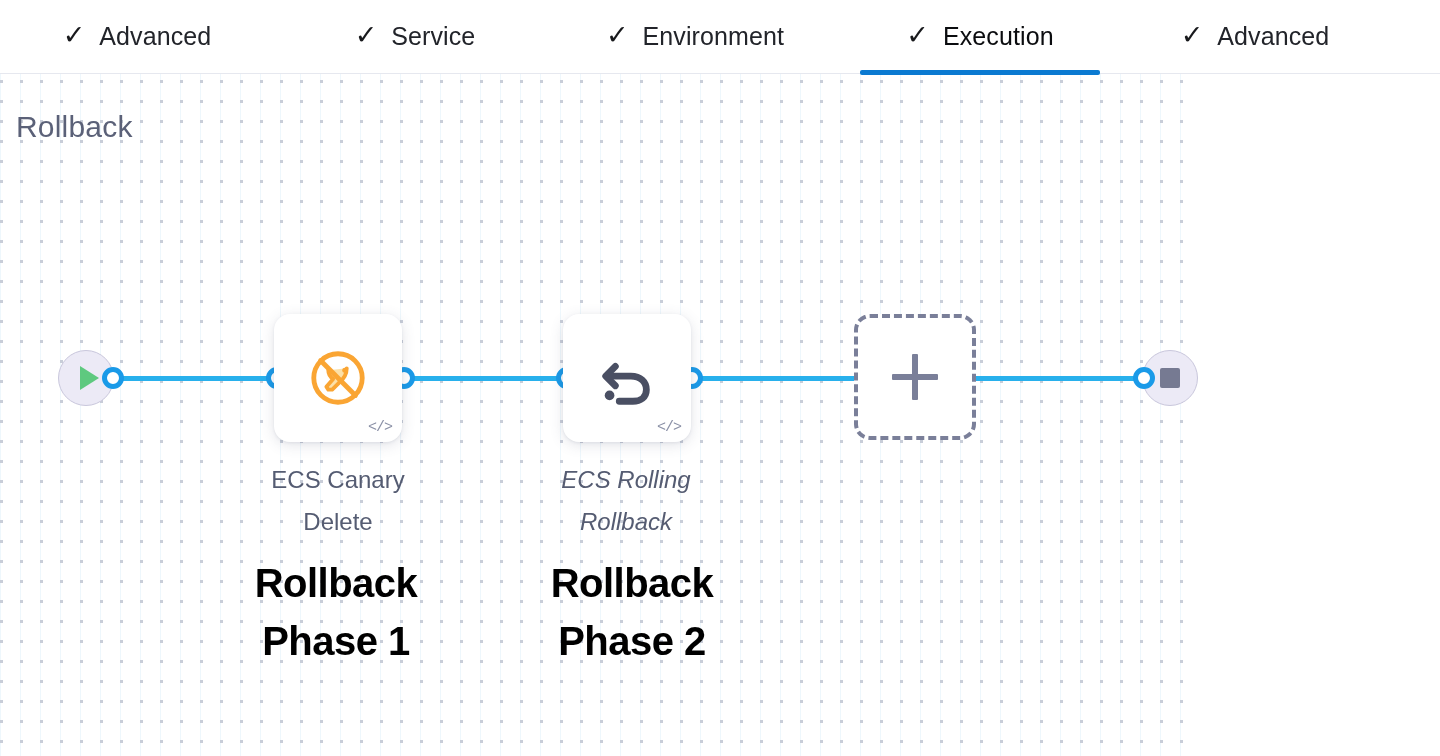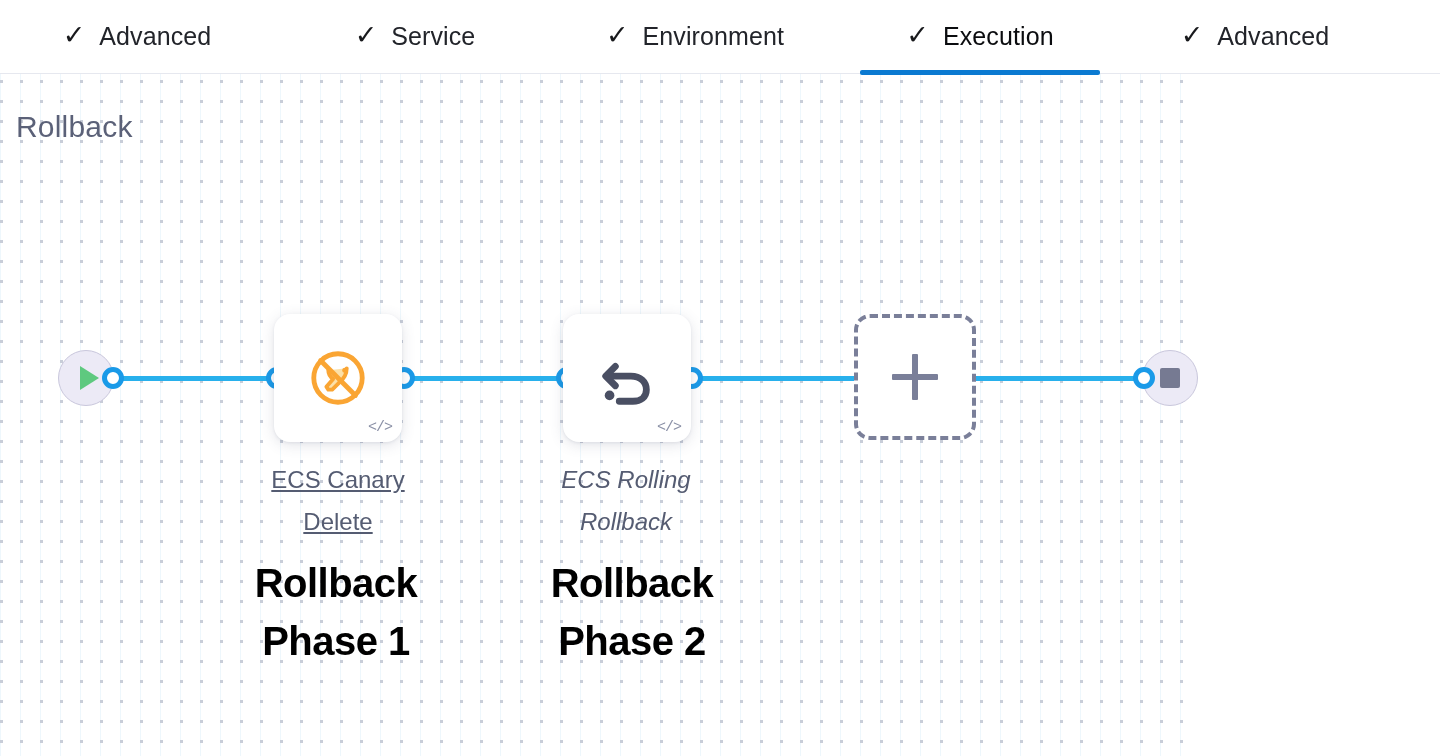--- a/index.html
+++ b/index.html
@@ -344,21 +344,21 @@
             <svg width="62" height="62" viewBox="0 0 64 64" aria-hidden="true">
               <circle cx="32" cy="32" r="25" fill="none" stroke="#FAA533" stroke-width="5"></circle>
               <path d="M41 22 C41 28 38 33 33 37 L26 44 L22 44 L20 41 L27 33 C24 31 22 28 22 24" fill="#FCE0A8" stroke="#FAA533" stroke-width="4" stroke-linejoin="round" stroke-linecap="round"></path>
               <circle cx="39" cy="24" r="2.6" fill="#FAA533"></circle>
               <line x1="14" y1="14" x2="50" y2="50" stroke="#FAA533" stroke-width="5" stroke-linecap="round"></line>
             </svg>
           </div>
           <span class="code-badge">&lt;/&gt;</span>
         </div>
         <div class="port" style="left:393px;"></div>
-        <div class="step-label" style="left:238px;text-decoration:underline;">
+        <div class="step-label" style="left:238px;">
           <div>ECS Canary</div>
           <div>Delete</div>
         </div>
 
         <div class="port" style="left:556px;"></div>
         <div class="step-card" style="left:563px;">
           <div class="icon-wrap">
             <svg width="62" height="62" viewBox="0 0 64 64" aria-hidden="true">
               <path d="M20 20 L10 30 L20 40" fill="none" stroke="#4a4f63" stroke-width="7" stroke-linecap="round" stroke-linejoin="round"></path>
               <path d="M11 30 L36 30 C46 30 52 36 52 44 C52 52 46 56 38 56 L24 56" fill="none" stroke="#4a4f63" stroke-width="7" stroke-linecap="round"></path>

